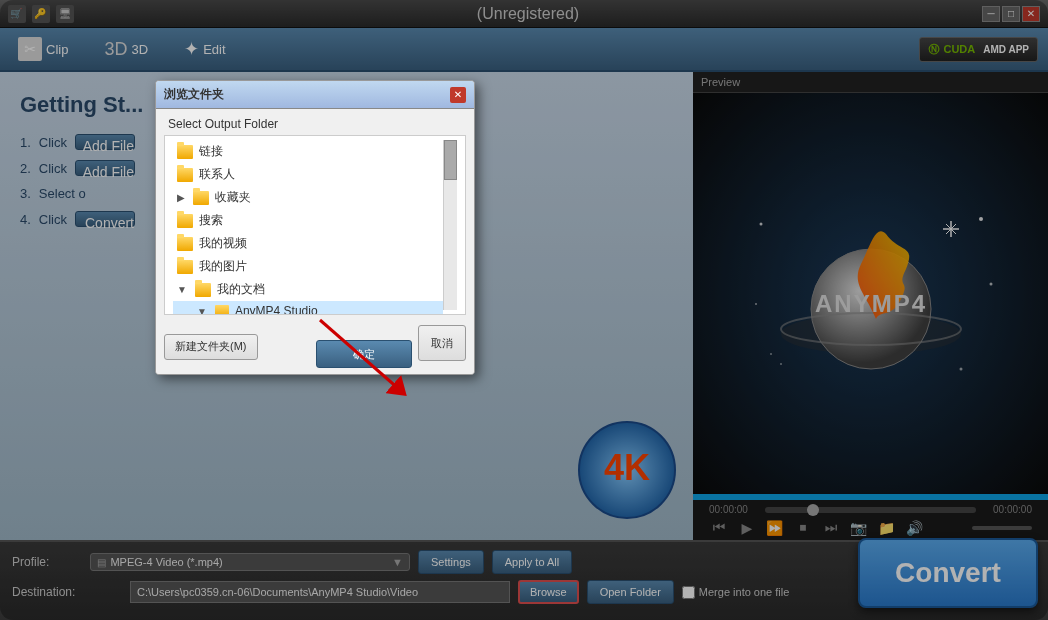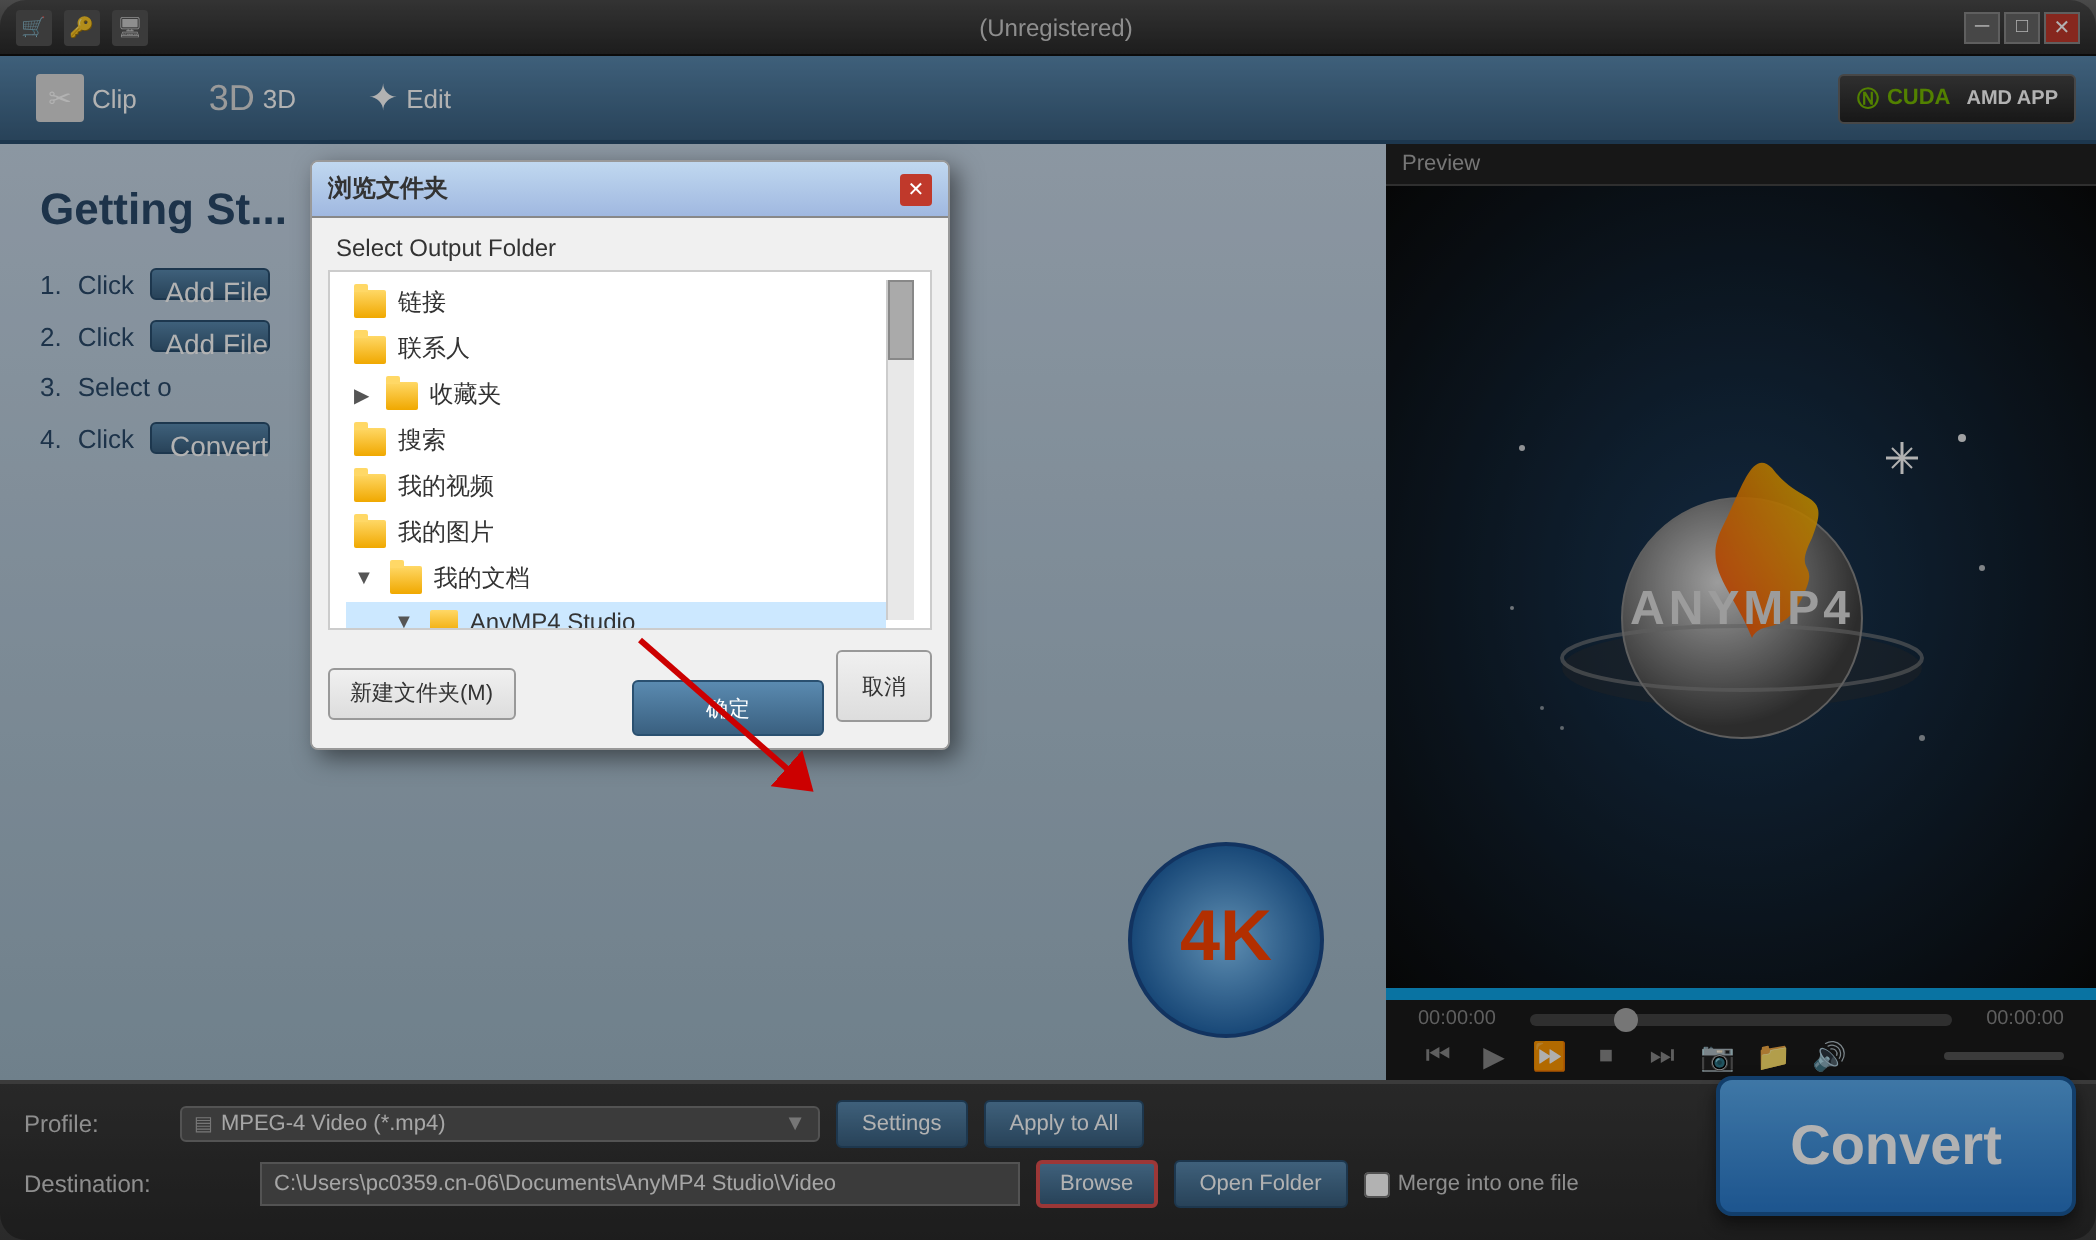--- a/index.html
+++ b/index.html
@@ -18,21 +18,21 @@
       height: 28px;
       background: linear-gradient(to bottom, #4a4a4a, #2a2a2a);
       display: flex;
       align-items: center;
       justify-content: space-between;
       padding: 0 8px;
       border-bottom: 1px solid #111;
     }
     .titlebar-title {
       color: #ccc;
-      font-size: 12px;
+      font-size: 16px;
       flex: 1;
       text-align: center;
     }
     .titlebar-icon {
       width: 18px;
       height: 18px;
       background: #555;
       border-radius: 2px;
       display: flex;
       align-items: center;
@@ -144,21 +144,21 @@
       text-align: right;
       line-height: 22px;
       border-radius: 3px;
       cursor: pointer;
     }
 
     
     .logo-4k {
       position: absolute;
       bottom: 20px;
-      right: 30px;
+      right: 16px;
       width: 100px;
       height: 100px;
     }
 
     
     .preview-panel {
       width: 355px;
       background: #1a1a1a;
       display: flex;
       flex-direction: column;

